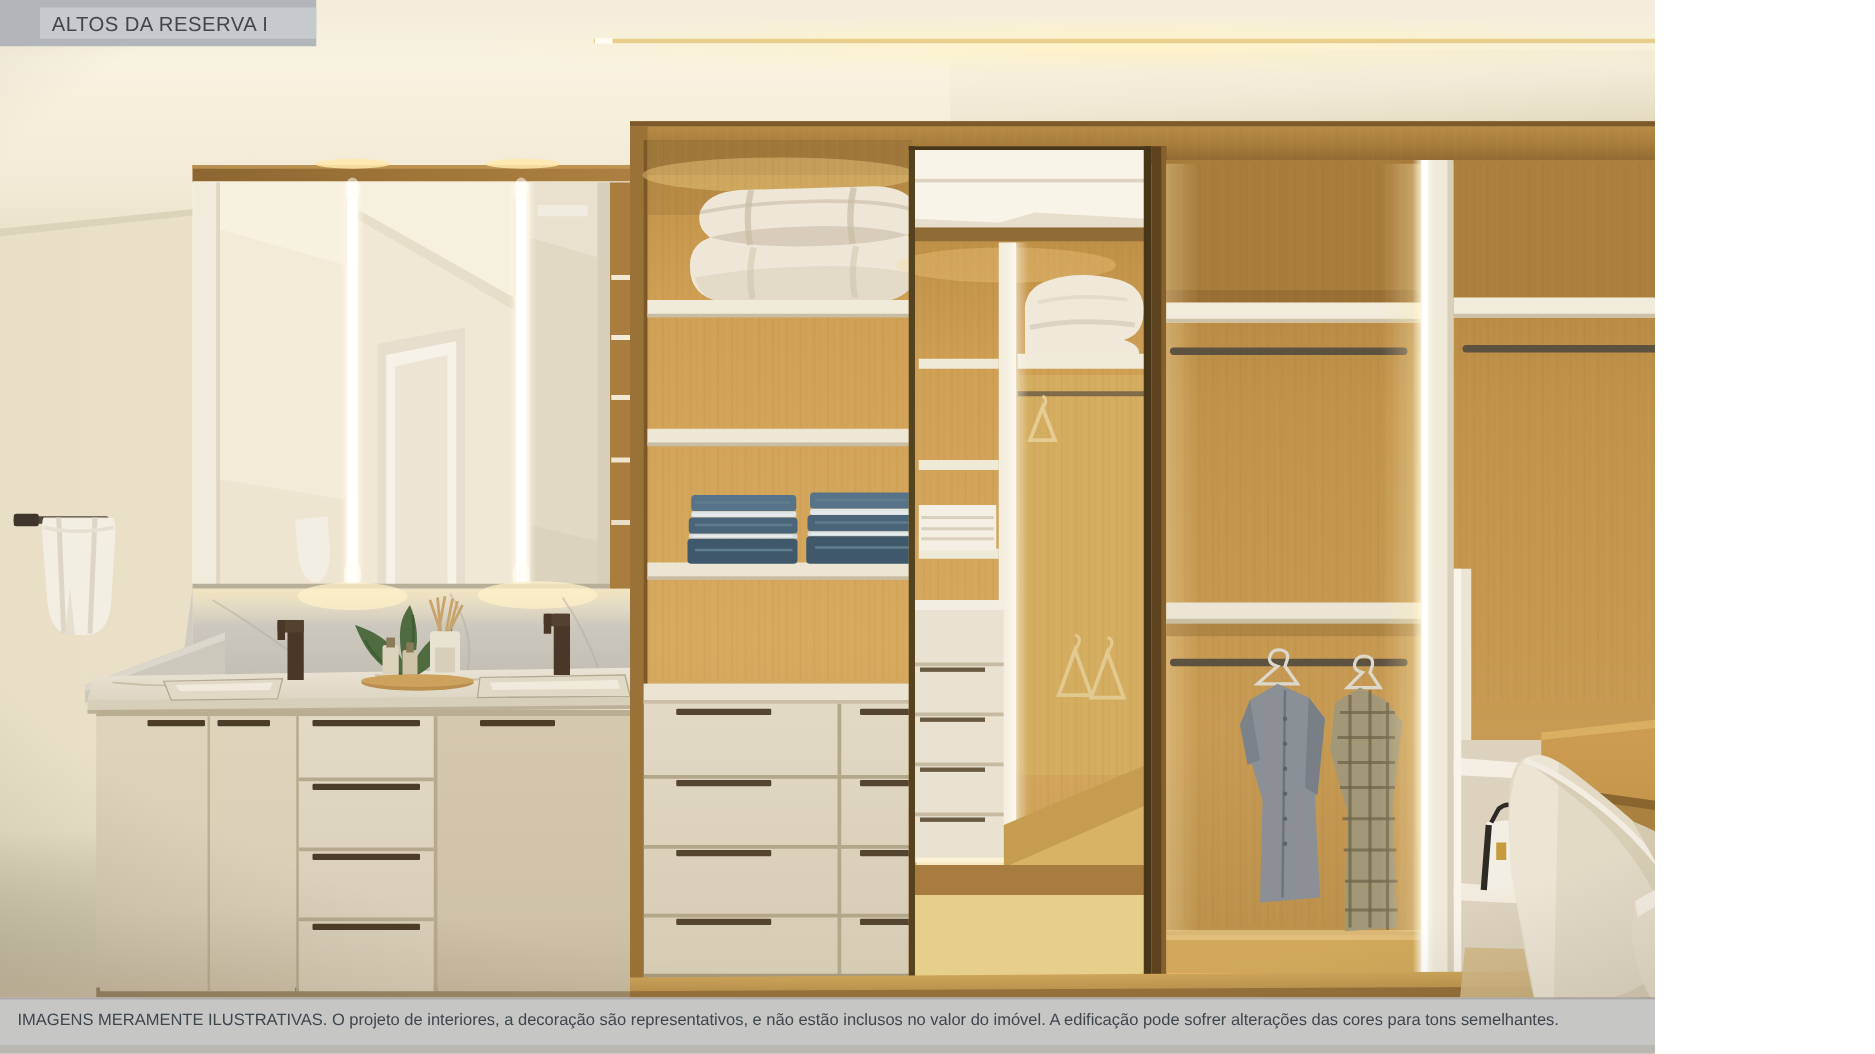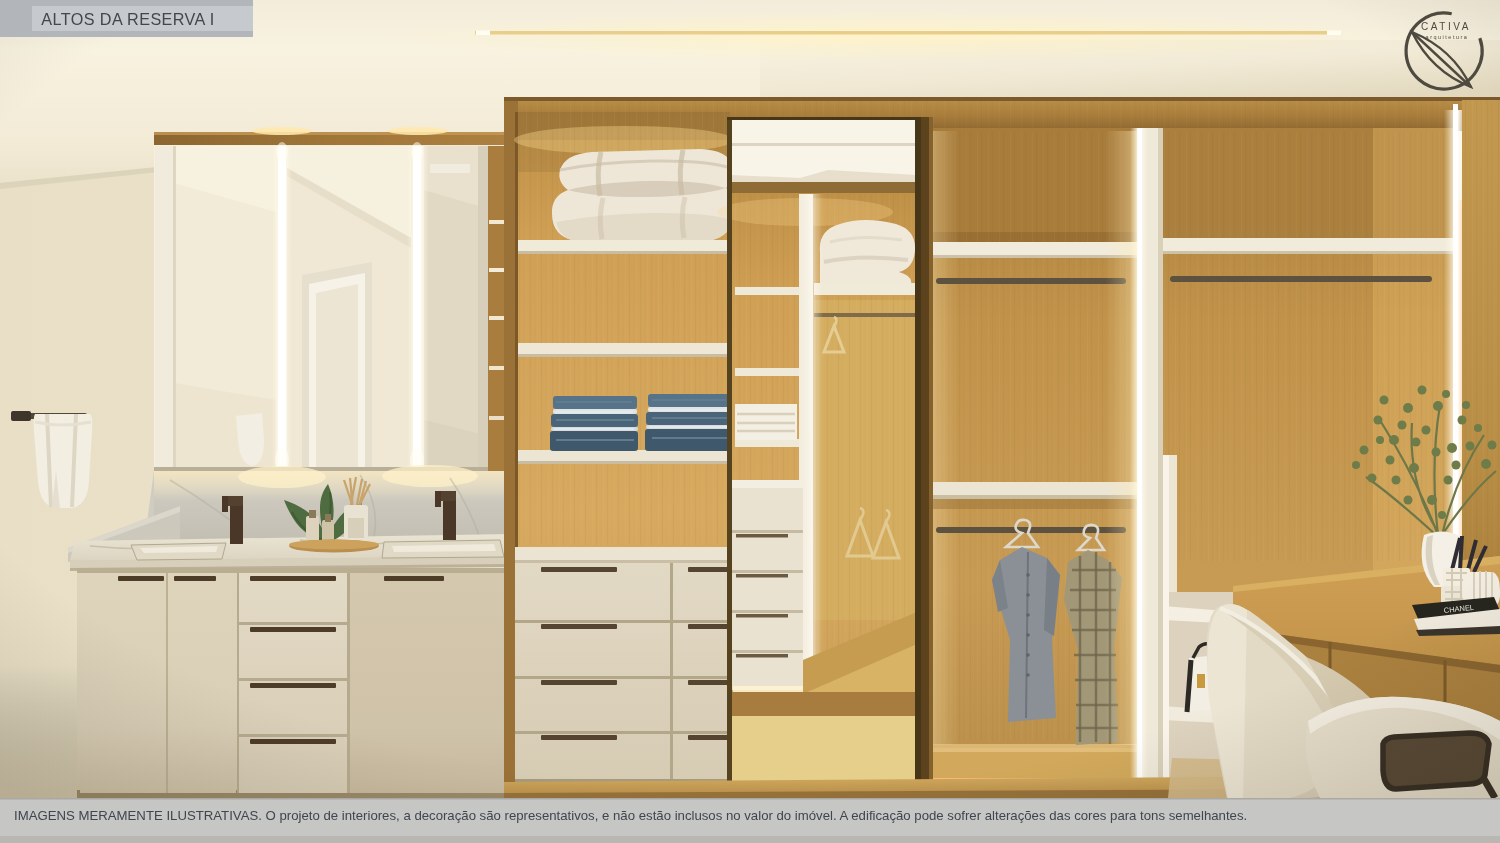--- a/index.html
+++ b/index.html
@@ -1,16 +1,16 @@
 <!DOCTYPE html>
 <html><head>
 <meta charset="utf-8">
 <style>
   html,body{margin:0;padding:0;background:#fff;}
-  .page{position:relative;width:1500px;height:843px;overflow:hidden;font-family:"Liberation Sans",sans-serif;background:#fdba74;}
+  .page{position:relative;width:1324px;height:843px;overflow:hidden;font-family:"Liberation Sans",sans-serif;background:#fdba74;}
   svg{display:block;}
 </style>
 </head>
 <body>
 <div class="page">
 <svg width="1500" height="843" viewBox="0 0 1500 843">
 <defs>
   <linearGradient id="ceilG" x1="0" y1="0" x2="0" y2="1">
     <stop offset="0" stop-color="#f3ecda"></stop>
     <stop offset="0.25" stop-color="#f8f2e0"></stop>

